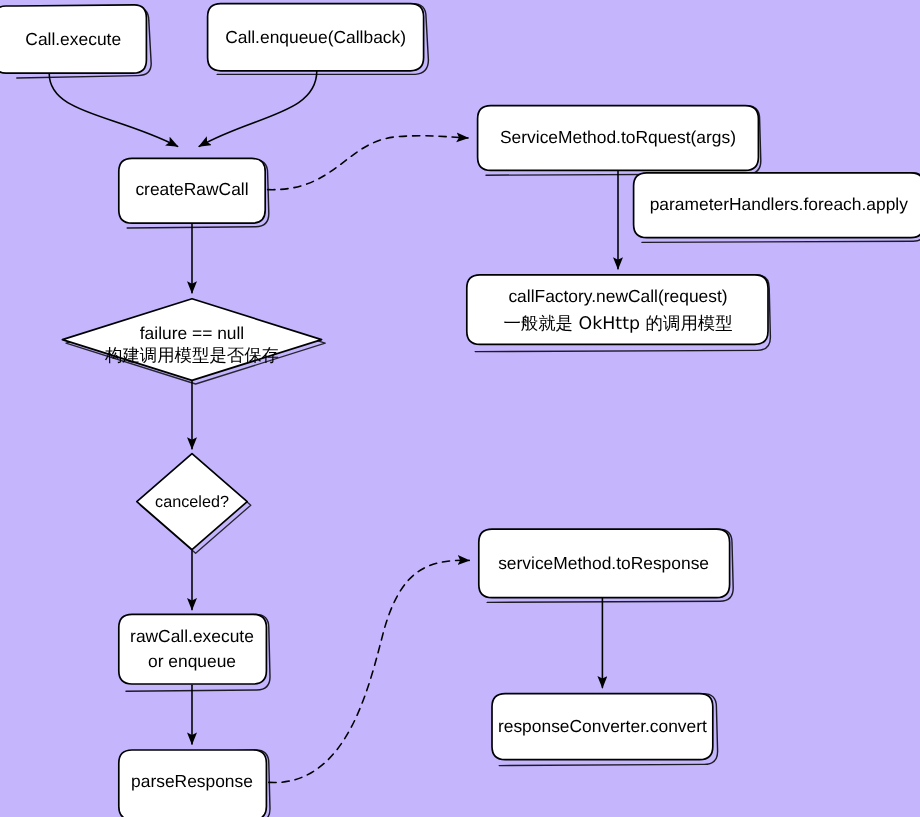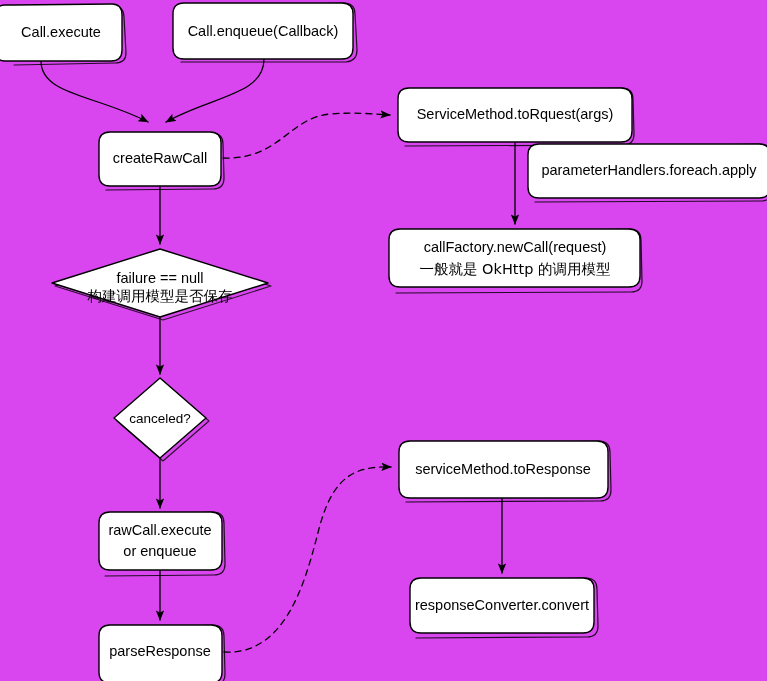--- a/index.html
+++ b/index.html
@@ -4,21 +4,21 @@
 <style>
   html, body {
     margin: 0;
     padding: 0;
     background: #ffffff;
   }
   #diagram-root {
     position: relative;
     width: 767px;
     height: 681px;
-    background: #d946ef;
+    background: #c4b5fd;
     overflow: hidden;
     font-family: "Liberation Sans", sans-serif;
   }
   svg#flow-svg {
     position: absolute;
     top: 0;
     left: 0;
     width: 767px;
     height: 681px;
   }

